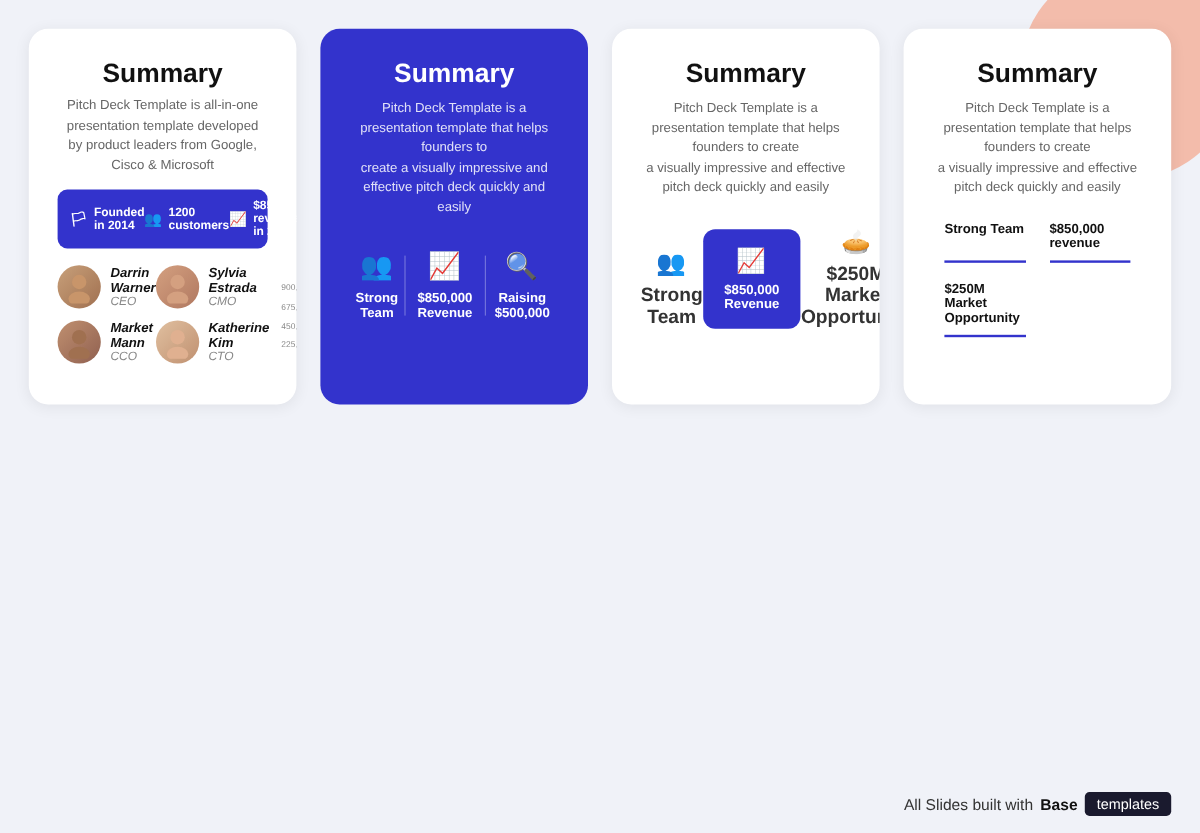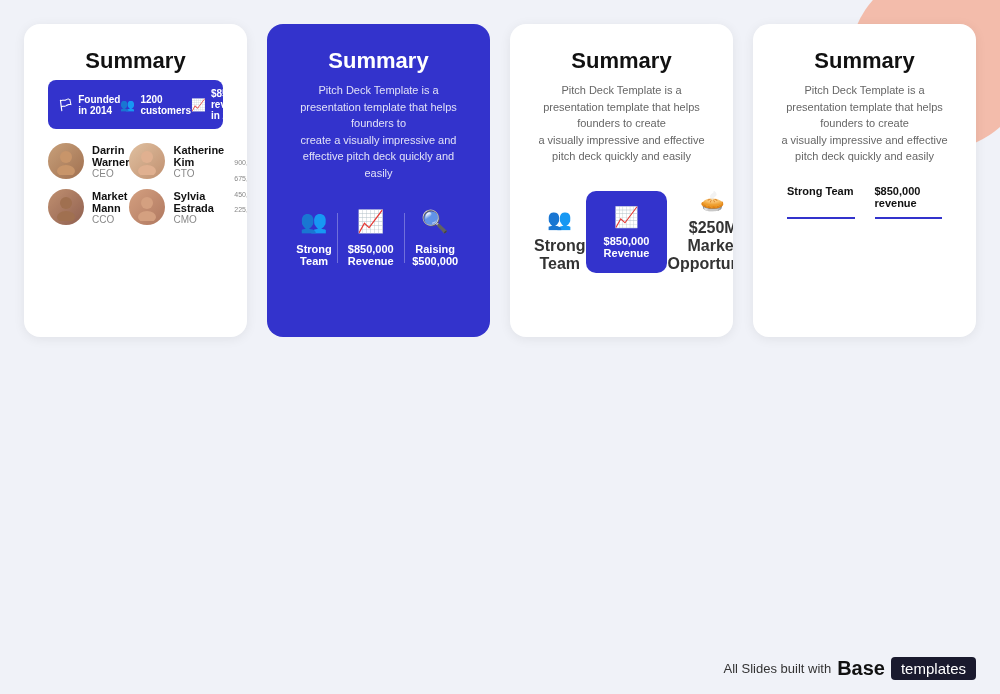--- a/index.html
+++ b/index.html
@@ -92,20 +92,21 @@
       background: rgba(255,255,255,0.3);
     }
 
     .team-chart-row {
       display: flex;
       justify-content: space-between;
       align-items: flex-start;
     }
     .team-members {
       flex: 1;
+      font-style: italic;
     }
     .team-member {
       display: flex;
       align-items: center;
       gap: 8px;
       margin-bottom: 10px;
     }
     .avatar {
       width: 36px;
       height: 36px;
@@ -305,40 +306,41 @@
       display: flex;
       align-items: center;
       gap: 6px;
       font-size: 13px;
       color: #333;
       z-index: 2;
       margin-top: 23px;
     }
     .footer-brand {
       font-weight: 800;
-      font-size: 20px;
+      font-size: 13px;
       color: #111;
     }
     .footer-tag {
       background: #1a1a2e;
       color: #fff;
-      font-size: 15px;
+      font-size: 12px;
       padding: 3px 10px;
       border-radius: 4px;
     }
   </style>
 </head>
 <body>
 
 <div class="bg-blob"></div>
 
 <div class="grid">
 
   <div class="card">
     <div class="card1-title">Summary</div>
+    <div class="card1-subtitle">Pitch Deck Template is all-in-one presentation template developed<br>by product leaders from Google, Cisco &amp; Microsoft</div>
 
     <div class="stats-bar">
       <div class="stats-bar-item">
         <span class="stats-bar-icon">🏳</span>
         <span>Founded in 2014</span>
       </div>
       <div class="stats-bar-divider"></div>
       <div class="stats-bar-item">
         <span class="stats-bar-icon">👥</span>
         <span>1200 customers</span>
@@ -373,41 +375,41 @@
           </div>
           <div class="member-info">
             <div class="name">Market Mann</div>
             <div class="role">CCO</div>
           </div>
         </div>
       </div>
 
       <div class="team-members">
         <div class="team-member">
+          <div class="avatar avatar-sylvia">
+            <svg viewBox="0 0 28 28" fill="none">
+                <circle cx="14" cy="10" r="6" fill="#d4a080"></circle>
+                <ellipse cx="14" cy="24" rx="9" ry="6" fill="#d4a080"></ellipse>
+              </svg>
+          </div>
+          <div class="member-info">
+            <div class="name">Sylvia Estrada</div>
+            <div class="role">CMO</div>
+          </div>
+        </div>
+        <div class="team-member">
           <div class="avatar avatar-katherine">
             <svg viewBox="0 0 28 28" fill="none">
                 <circle cx="14" cy="10" r="6" fill="#e0b090"></circle>
                 <ellipse cx="14" cy="24" rx="9" ry="6" fill="#e0b090"></ellipse>
               </svg>
           </div>
           <div class="member-info">
             <div class="name">Katherine Kim</div>
             <div class="role">CTO</div>
-          </div>
-        </div>
-        <div class="team-member">
-          <div class="avatar avatar-sylvia">
-            <svg viewBox="0 0 28 28" fill="none">
-                <circle cx="14" cy="10" r="6" fill="#d4a080"></circle>
-                <ellipse cx="14" cy="24" rx="9" ry="6" fill="#d4a080"></ellipse>
-              </svg>
-          </div>
-          <div class="member-info">
-            <div class="name">Sylvia Estrada</div>
-            <div class="role">CMO</div>
           </div>
         </div>
       </div>
 
       <div class="chart-section">
         <div class="chart-title">Ending Quarter ARR</div>
         <div style="display:flex; align-items:flex-end;">
           <div style="display:flex; flex-direction:column; justify-content:space-between; height:70px; font-size:7px; color:#888; margin-right:3px; text-align:right;">
             <span>900,000 $</span>
             <span>675,000 $</span>
@@ -487,20 +489,23 @@
     <div class="card4-title">Summary</div>
     <div class="card4-subtitle">Pitch Deck Template is a presentation template that helps founders to create<br>a visually impressive and effective pitch deck quickly and easily</div>
 
     <div class="card4-grid">
       <div class="card4-item">
         <span class="card4-item-label">Strong Team</span>
       </div>
       <div class="card4-item">
         <span class="card4-item-label">$850,000 revenue</span>
       </div>
+      <div class="card4-item">
+        <span class="card4-item-label">$250M Market Opportunity</span>
+      </div>
     </div>
   </div>
 
 </div>
 
 <div class="footer">
   <span>All Slides built with</span>
   <span class="footer-brand">Base</span>
   <span class="footer-tag">templates</span>
 </div>

